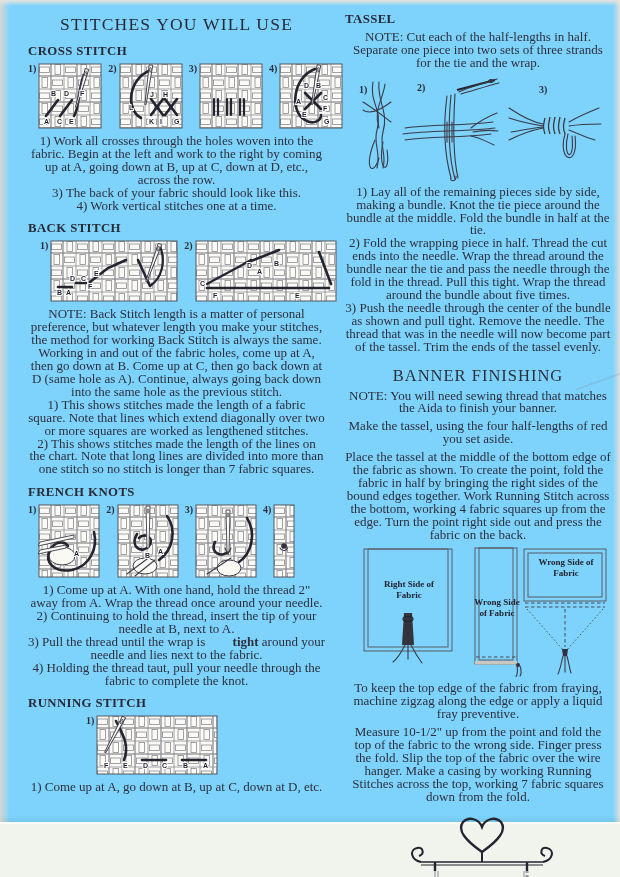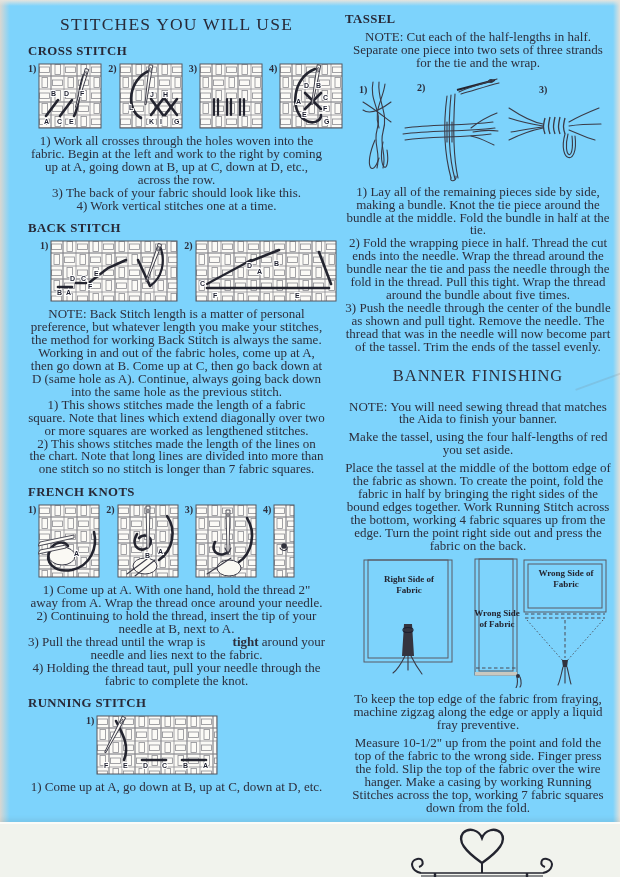--- a/index.html
+++ b/index.html
@@ -16,21 +16,21 @@
   .crease{position:absolute;right:-6px;top:380px;width:52px;height:2px;
         background:rgba(120,120,130,.18);transform:rotate(-20deg);}
 
   .col{position:absolute;top:0;}
   .col-left{left:28px;width:297px;top:14px;}
   .col-right{left:345px;width:266px;top:12px;}
 
   .doc-title{font-size:17.5px;letter-spacing:1.2px;text-align:center;margin:0 0 9px 0;
         font-weight:500;color:#282a38;}
   h2.sec{font-size:12.8px;font-weight:700;letter-spacing:.4px;margin:9px 0 4px 0;color:#282a38;}
-  h2.center{font-size:16.5px;font-weight:500;letter-spacing:1px;text-align:center;margin:12px 0 15px 0;}
+  h2.center{font-size:16.5px;font-weight:500;letter-spacing:1px;text-align:center;margin:12px 0 4px 0;}
   p.body{font-size:13px;line-height:12.9px;margin:0;text-align:center;}
   p.gap{margin-top:5px;}
   b.inline{font-weight:700;padding-left:24px;}
 
   .figrow{display:flex;align-items:flex-start;margin:2px 0 6px 0;}
   .figlabel{font-size:10px;font-weight:700;margin:0 2px 0 6px;flex:0 0 auto;}
   .figrow svg{flex:0 0 auto;}
 
   .relbox{position:relative;}
   .abs{position:absolute;}
@@ -309,21 +309,21 @@
     <div class="relbox" style="height:132px;margin:4px 0 2px 0">
       <svg class="abs" style="left:16px;top:2px" width="96" height="122" viewBox="0 0 96 122">
         <rect x="3" y="2" width="88" height="102" class="frame"></rect>
         <rect x="7" y="2" width="80" height="98" class="frame"></rect>
         <polygon points="43,66 51,66 53,98 41,98" fill="#34343f"></polygon>
         <ellipse cx="47" cy="72" rx="5" ry="2.5" fill="none" stroke="#1f2030" stroke-width="1.2"></ellipse>
         <path class="thin" d="M44,98 C40,106 36,112 32,115"></path>
         <path class="thin" d="M47,98 V112"></path>
         <path class="thin" d="M50,98 C54,106 58,112 61,116"></path>
       </svg>
-      <div class="cap abs" style="left:30px;top:18px;width:68px">Right Side of Fabric</div>
+      <div class="cap abs" style="left:30px;top:34px;width:68px">Right Side of Fabric</div>
 
       <svg class="abs" style="left:122px;top:2px" width="60" height="130" viewBox="0 0 60 130">
         <rect x="8" y="1" width="42" height="116" class="frame"></rect>
         <rect x="12" y="1" width="34" height="112" class="frame"></rect>
         <path class="dash" d="M9,110 L49,110"></path>
         <rect x="8" y="114" width="42" height="3.5" fill="#c9c8c0"></rect>
         <circle cx="51" cy="118" r="2" class="dk"></circle>
         <path class="thin" d="M50,119 C51,124 50,128 49,130"></path>
         <path class="thin" d="M53,119 C55,124 54,128 53,129"></path>
       </svg>

